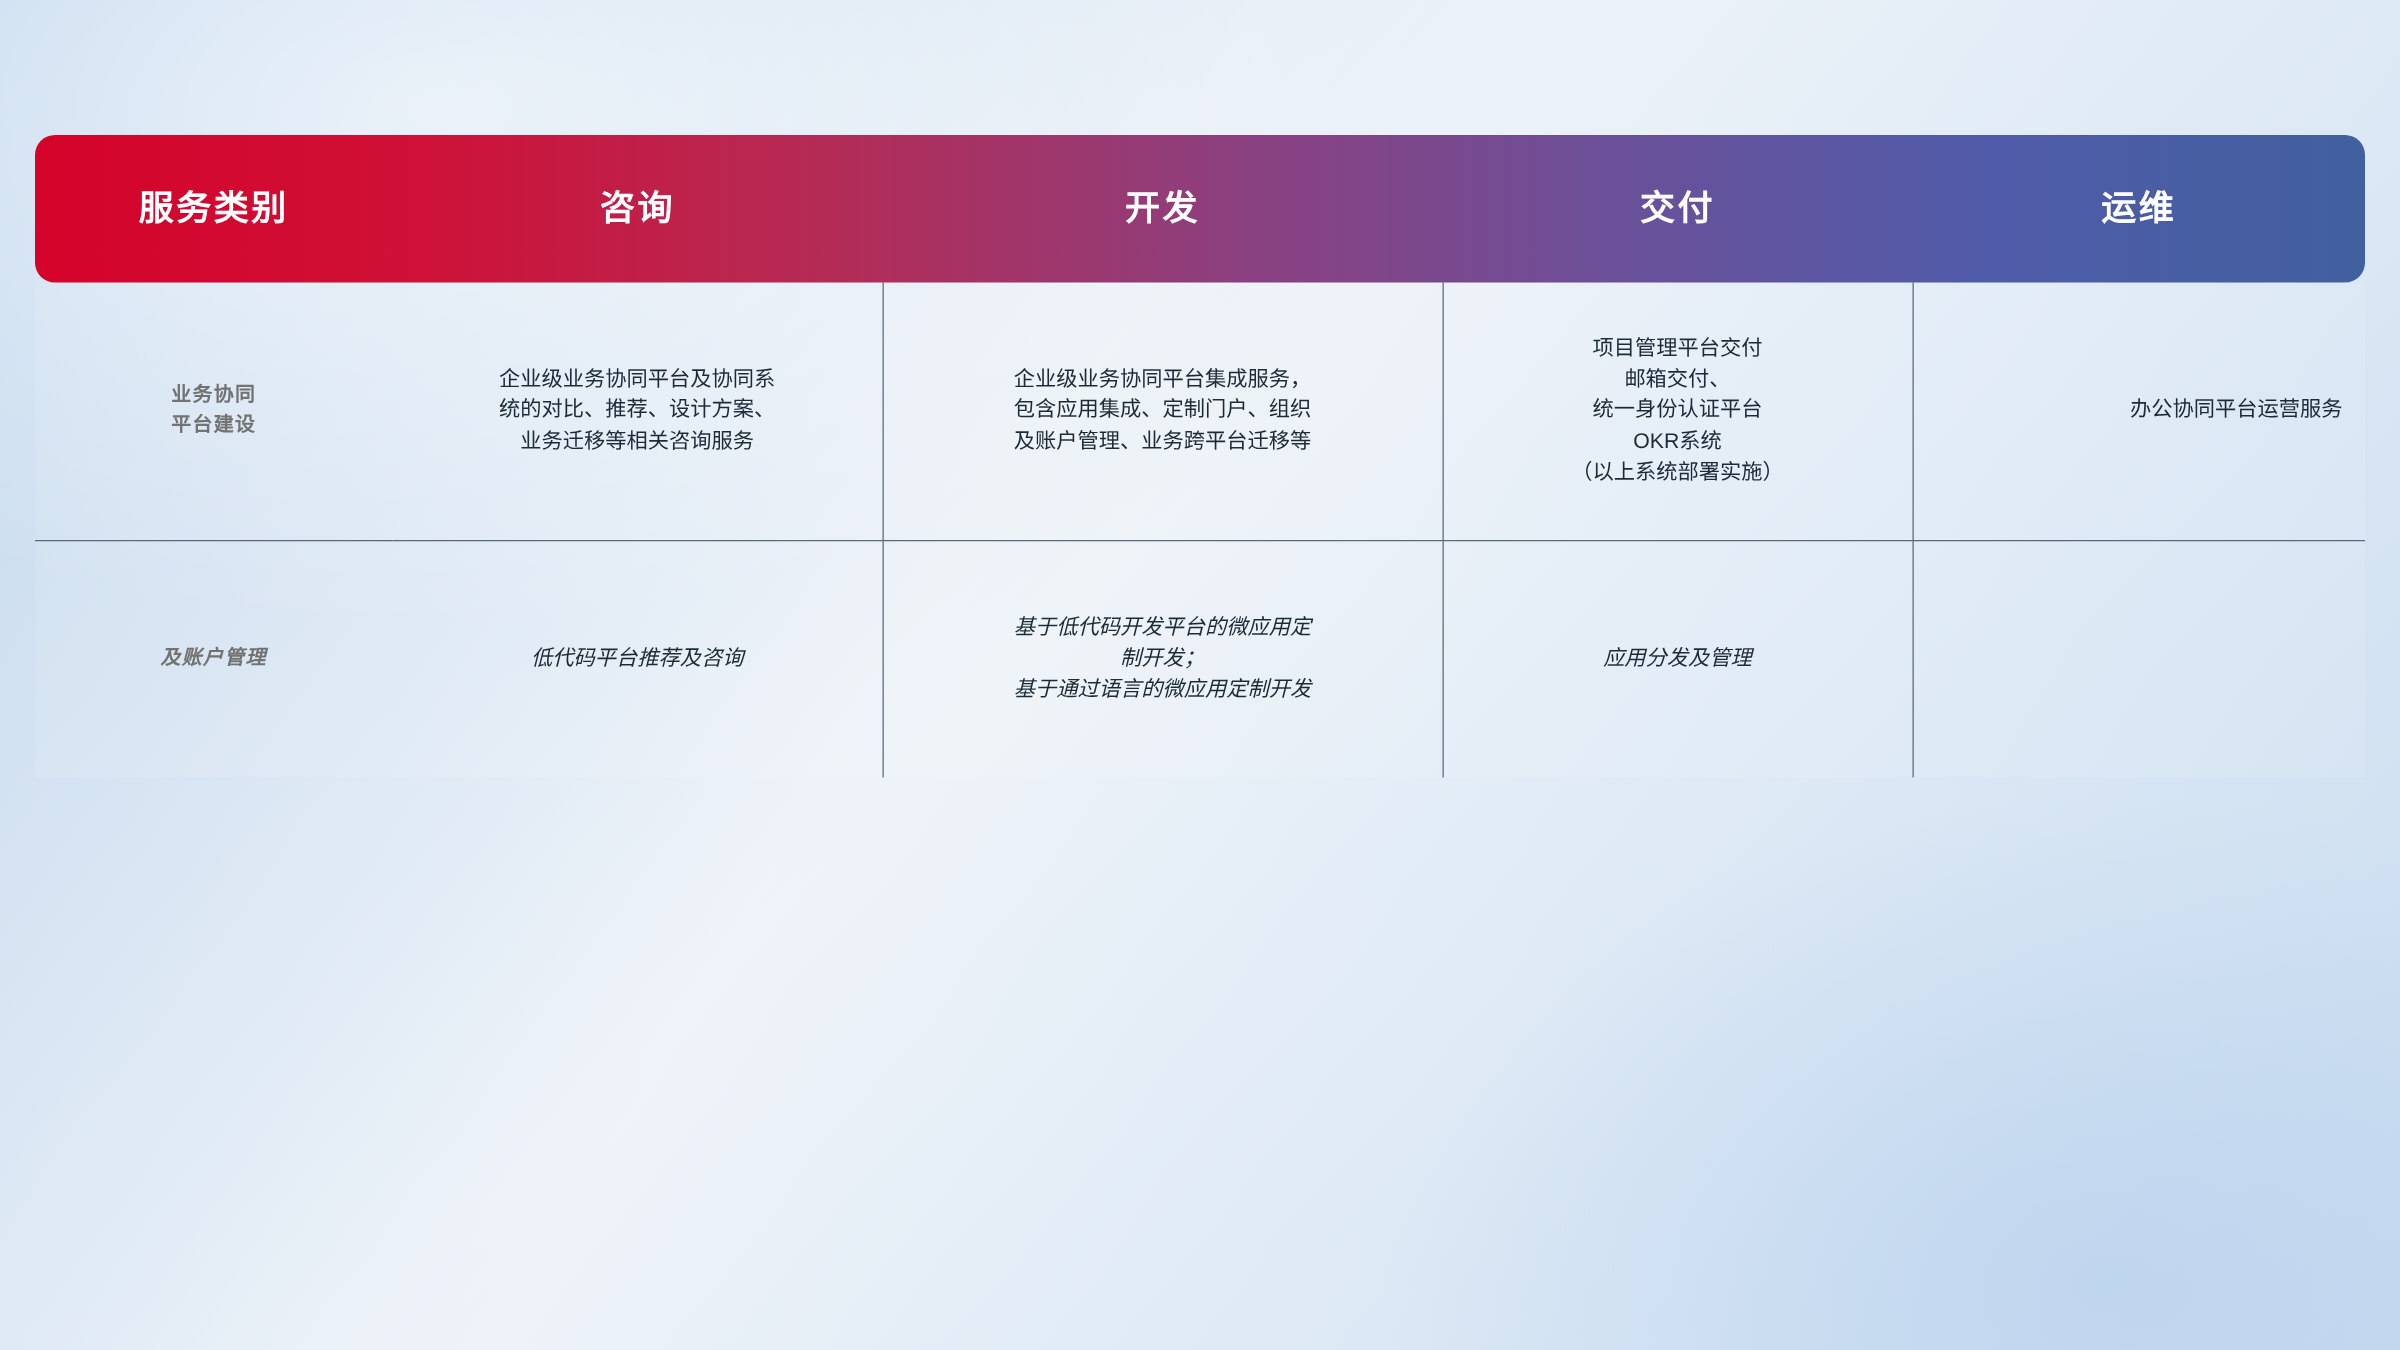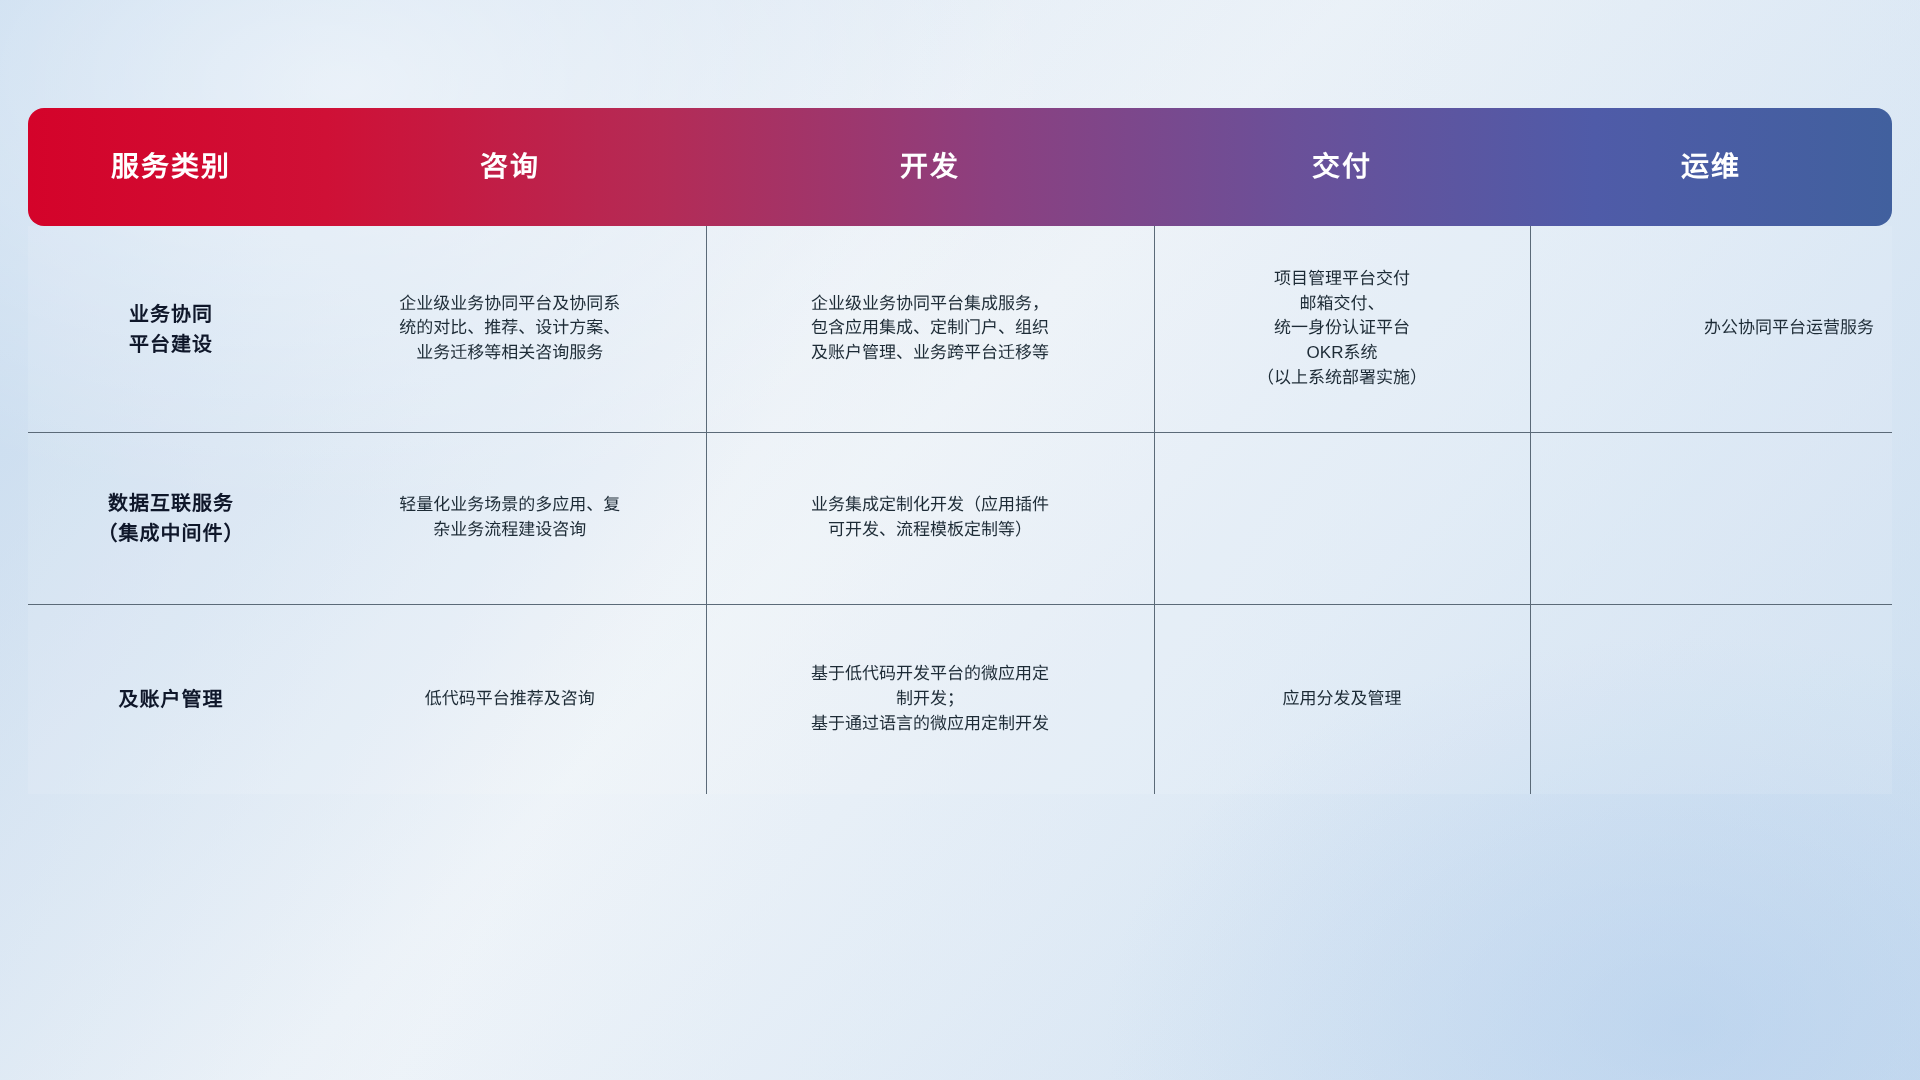--- a/index.html
+++ b/index.html
@@ -82,30 +82,31 @@
     vertical-align: middle;
     line-height: 1.45;
     background: rgba(255,255,255,0.10);
   }
   tbody tr td:first-child {
     border-right: none;
     border-bottom: 1px solid #5b6a78;
   }
   tbody tr:last-child td {
     border-bottom: none;
+    font-style: italic;
   }
   tbody tr td:last-child {
     border-right: none;
     text-align: right;
   }
 
   td.cat {
-    color: #0f172a;
+    color: #737373;
     font-weight: bold;
-    font-size: 20px;
+    font-size: 16px;
     letter-spacing: 1px;
     line-height: 1.5;
   }
 
   .r1 { height: 206px; }
   .r2 { height: 172px; }
   .r3 { height: 190px; }
 
   .cell-text {
     display: block;
@@ -166,40 +167,20 @@
           <span class="cell-text">项目管理平台交付
 邮箱交付、
 统一身份认证平台
 OKR系统
 （以上系统部署实施）</span>
         </td>
         <td>
           <span class="cell-text">办公协同平台运营服务</span>
         </td>
       </tr>
-      <tr class="r2">
-        <td class="cat">
-          <span class="cell-text">数据互联服务
-（集成中间件）</span>
-        </td>
-        <td>
-          <span class="cell-text">轻量化业务场景的多应用、复
-杂业务流程建设咨询</span>
-        </td>
-        <td>
-          <span class="cell-text">业务集成定制化开发（应用插件
-可开发、流程模板定制等）</span>
-        </td>
-        <td>
-          <span class="cell-text"></span>
-        </td>
-        <td>
-          <span class="cell-text"></span>
-        </td>
-      </tr>
       <tr class="r3">
         <td class="cat">
           <span class="cell-text">及账户管理</span>
         </td>
         <td>
           <span class="cell-text">低代码平台推荐及咨询</span>
         </td>
         <td>
           <span class="cell-text">基于低代码开发平台的微应用定
 制开发；

